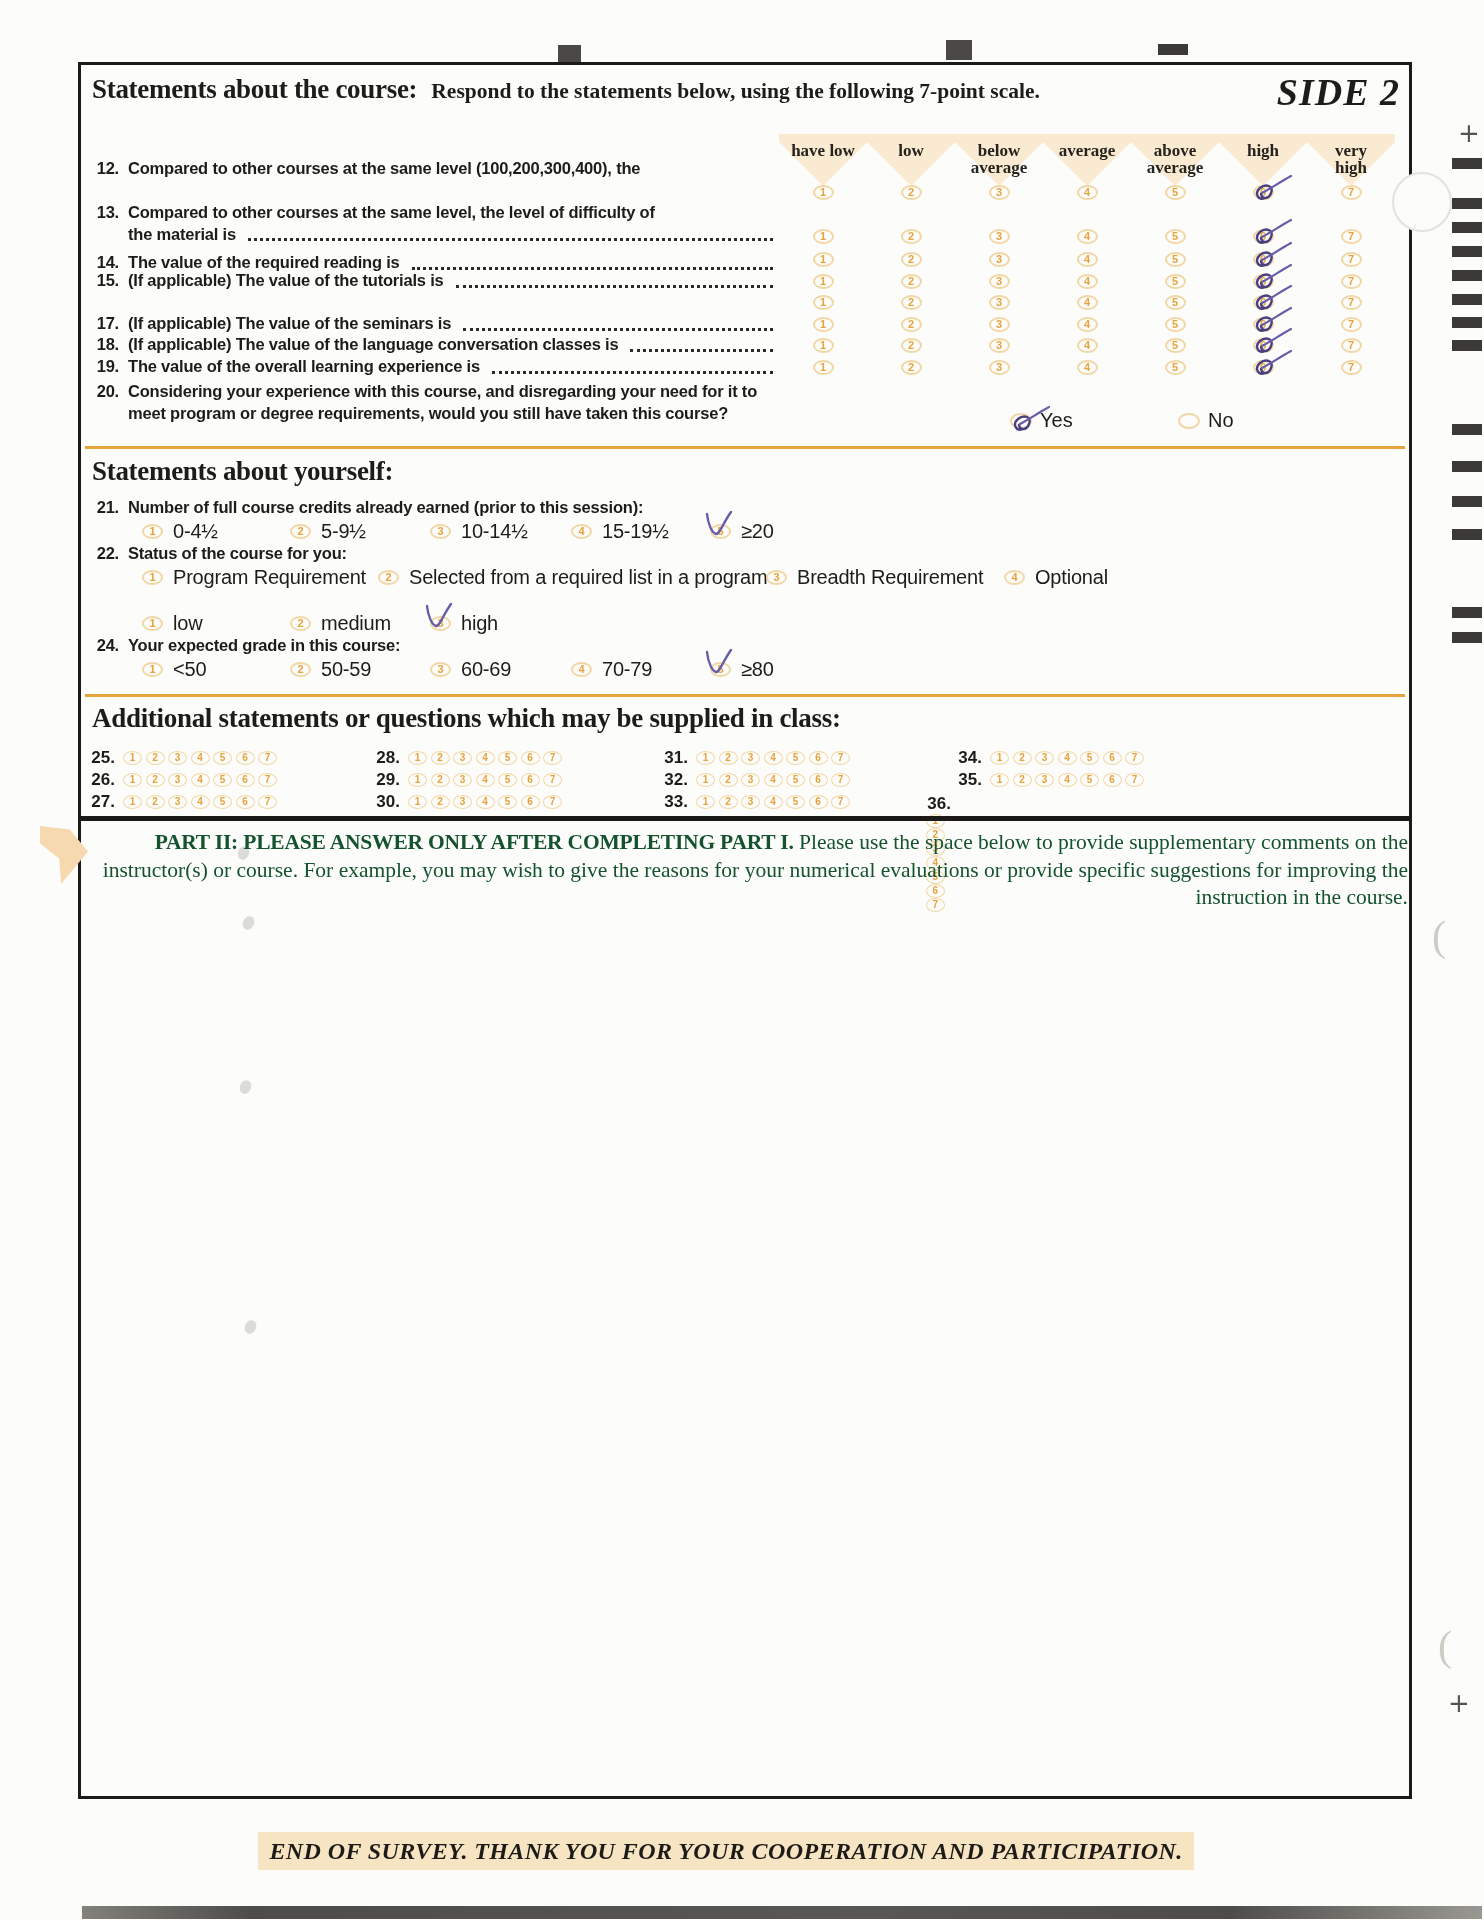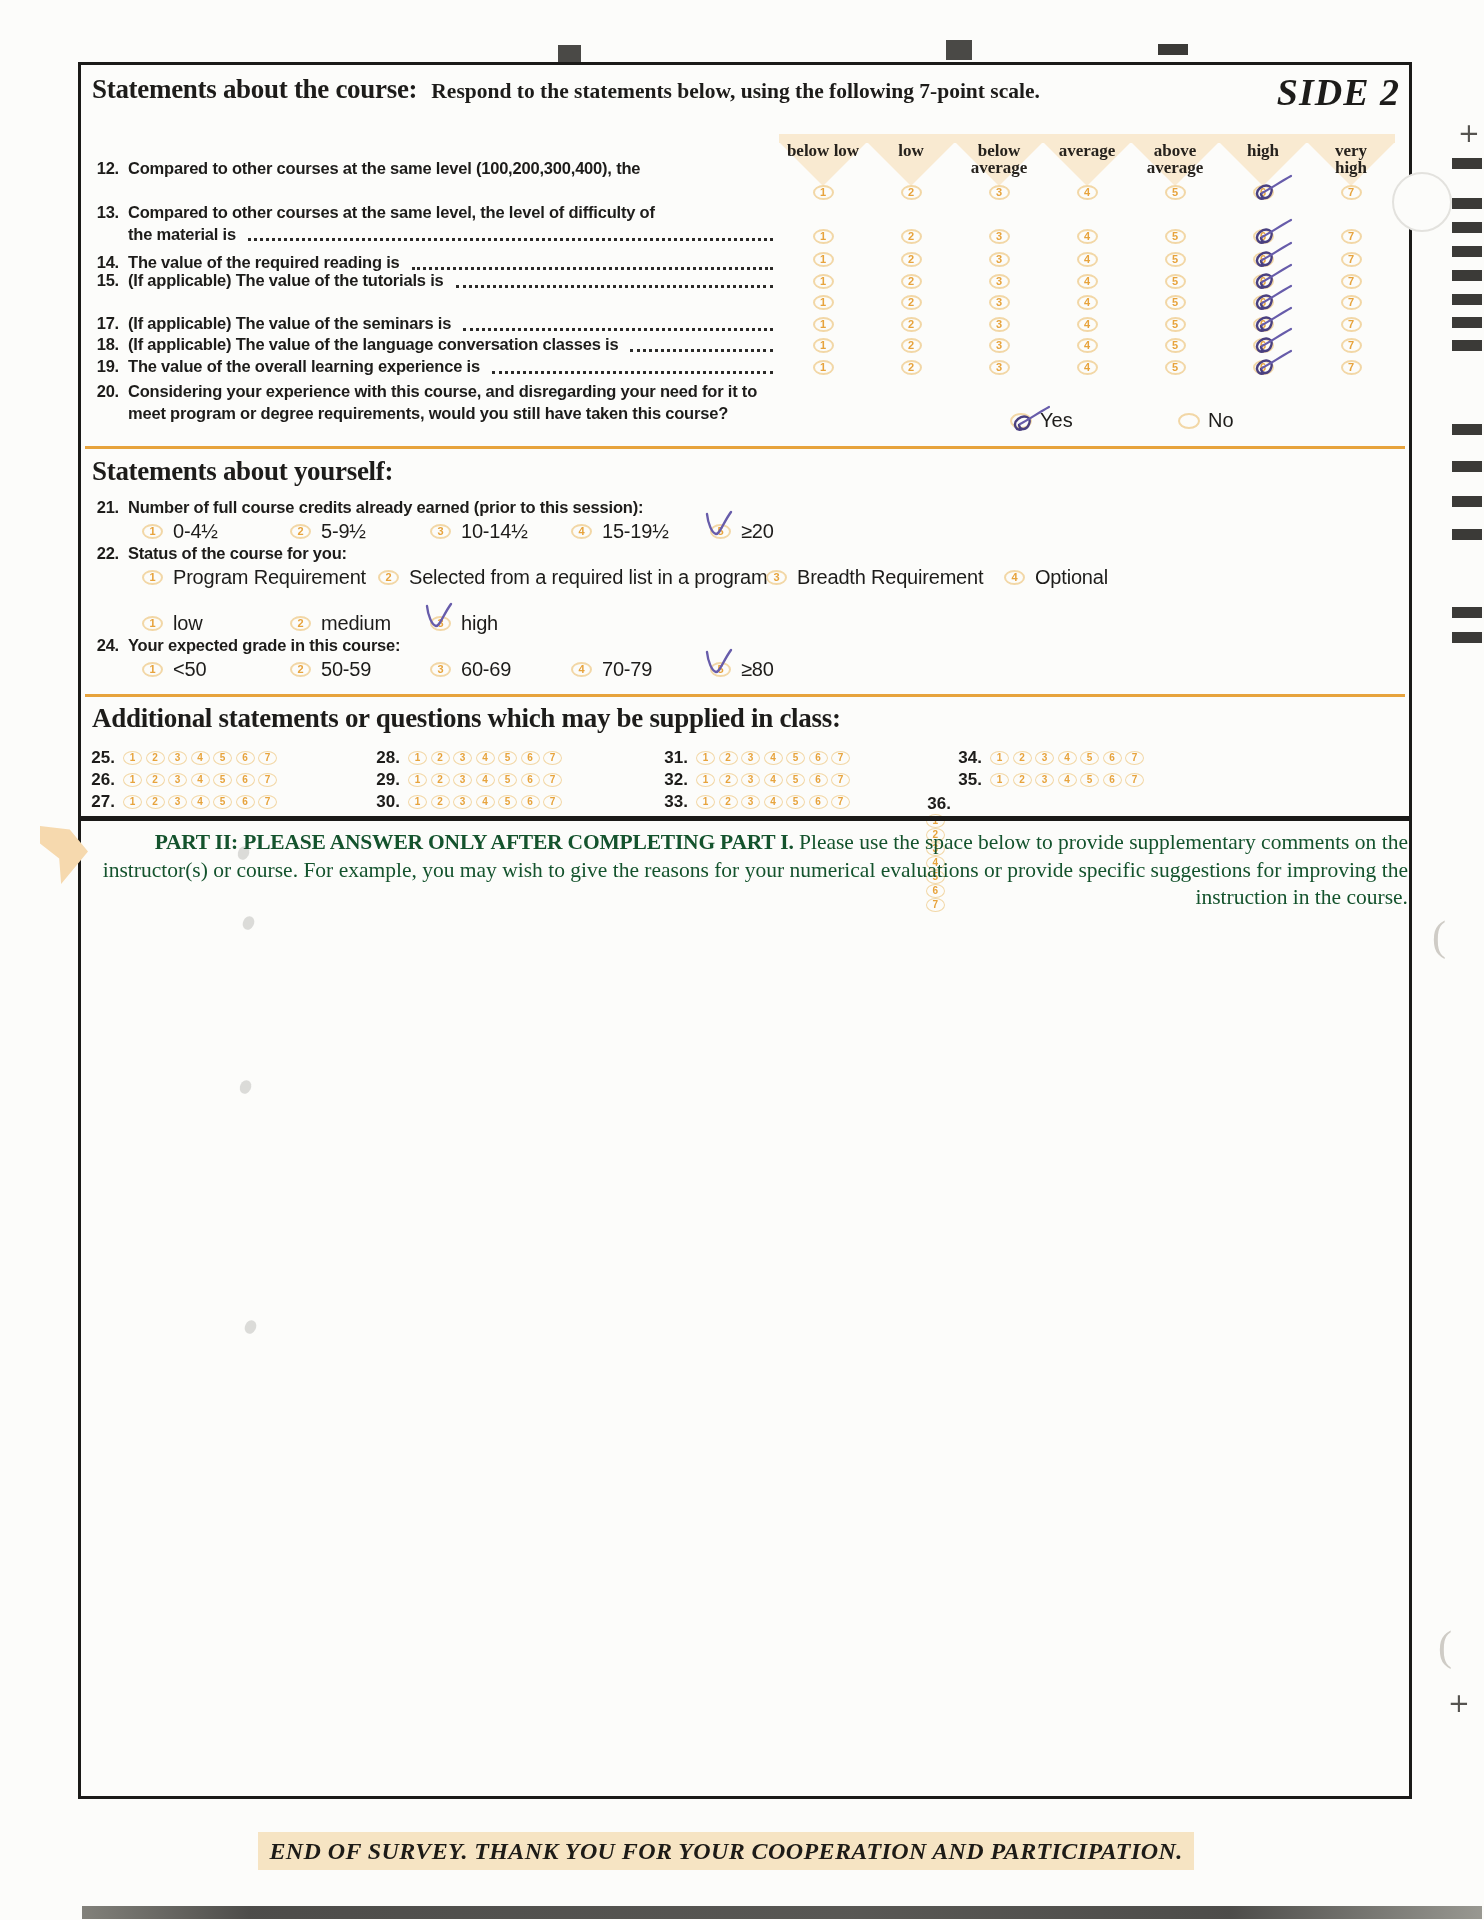--- a/index.html
+++ b/index.html
@@ -118,21 +118,21 @@
     <span class="ht1">Statements about the course:</span>
     <span class="ht2">Respond to the statements below, using the following 7-point scale.</span>
   </div>
   <div class="side2">SIDE 2</div>
 
   <div class="scale-header" id="scale-header">
     <div class="sstrip"></div>
   <div class="scol" style="left: 0px;">
         <div class="tri"></div>
         <div class="slabel">
-          <div>below low</div>
+          <div>have low</div>
         </div>
       </div>
       <div class="scol" style="left: 88px;">
         <div class="tri"></div>
         <div class="slabel">
           <div>low</div>
         </div>
       </div>
       <div class="scol" style="left: 176px;">
         <div class="tri"></div>

